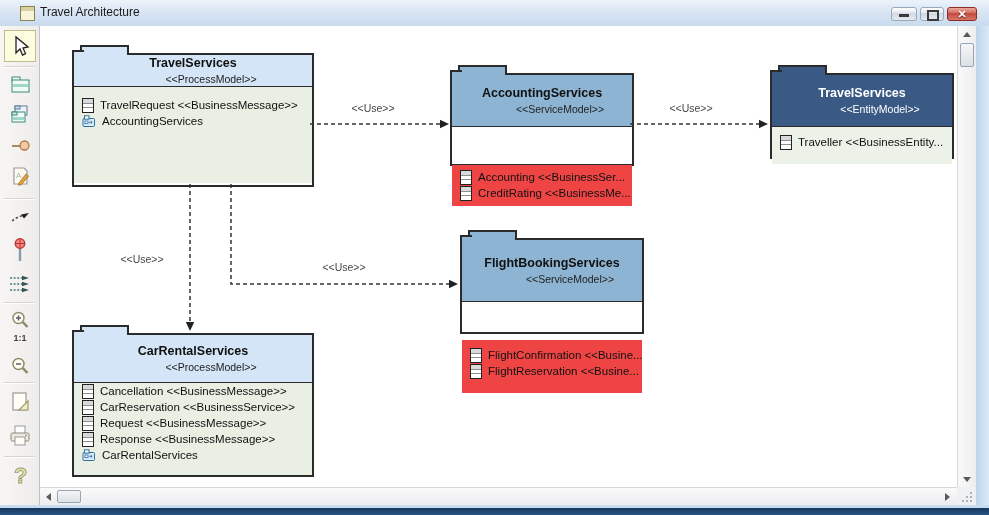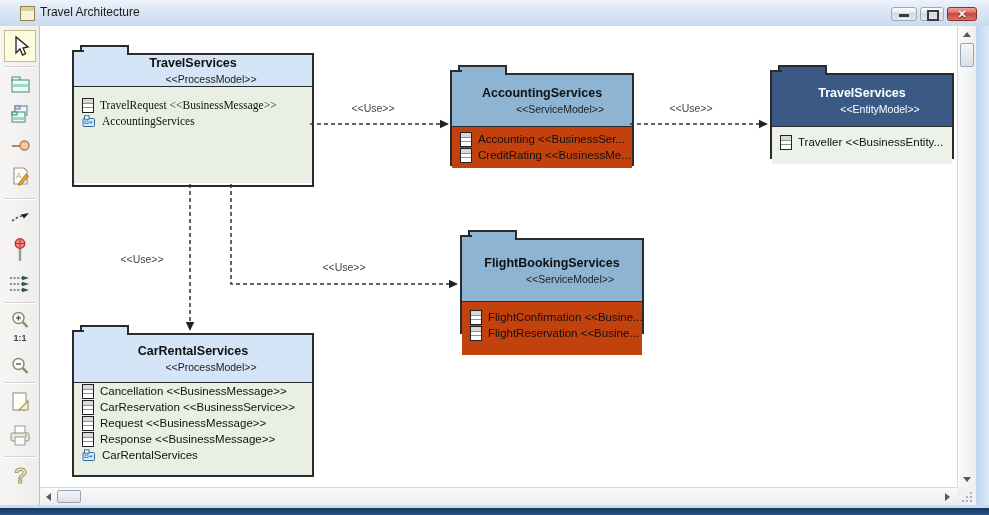--- a/index.html
+++ b/index.html
@@ -51,21 +51,21 @@
   .pkg-item{display:flex;align-items:center;gap:6px;height:16px;padding-left:8px;
     font-size:11.5px;color:#111;white-space:nowrap;}
   .ic-class{flex:0 0 auto;width:10px;height:13px;border:1px solid #222;
     background:linear-gradient(to bottom,#d9d9d9 0,#d9d9d9 4px,#909090 4px,#909090 5px,
       #ffffff 5px,#ffffff 8px,#909090 8px,#909090 9px,#ffffff 9px);}
   .ic-diagram{flex:0 0 auto;width:14px;height:13px;}
   
   .pkg-process .pkg-header,.pkg-process .tab-a,.pkg-process .tab-b{background:#d3e5f6;}
   .pkg-process .pkg-body{background:#e9efe3;}
   .pkg-service .pkg-header,.pkg-service .tab-a,.pkg-service .tab-b{background:#8db4d2;}
-  .pkg-service .pkg-body{background:#c2410c;}
+  .pkg-service .pkg-body{background:#ef4444;margin-top:38px;}
   .pkg-entity .pkg-header,.pkg-entity .tab-a,.pkg-entity .tab-b{background:#3a5a85;}
   .pkg-entity .pkg-body{background:#edf2e9;}
   .pkg-entity .pkg-name,.pkg-entity .pkg-stereo{color:#ffffff;}
 
   
   .use-label{position:absolute;width:60px;text-align:center;font-size:10.5px;color:#454545;z-index:6;}
   .conn-svg{position:absolute;left:0;top:0;z-index:5;pointer-events:none;}
 
   
   .vscroll{position:absolute;left:957px;top:26px;width:19px;height:461px;
@@ -236,21 +236,21 @@
   <div class="use-label" style="left:112px;top:253px;">&lt;&lt;Use&gt;&gt;</div>
   <div class="use-label" style="left:314px;top:261px;">&lt;&lt;Use&gt;&gt;</div>
 
   <div class="pkg pkg-process" style="left:72px;top:53px;width:238px;height:130px;">
     <div class="tab-a"></div>
     <div class="tab-b"></div>
     <div class="pkg-header" style="height:32px;">
       <div class="pkg-name">TravelServices</div>
       <div class="pkg-stereo">&lt;&lt;ProcessModel&gt;&gt;</div>
     </div>
-    <div class="pkg-body" style="height:86px;padding-top:10px;font-family:Liberation Serif, serif;">
+    <div class="pkg-body" style="height:86px;padding-top:10px;">
       <div class="pkg-item">
           <span class="ic-class"></span>
           <span>TravelRequest &lt;&lt;BusinessMessage&gt;&gt;</span>
         </div>
       <div class="pkg-item">
           <svg class="ic-diagram" viewBox="0 0 14 13">
             <rect x="1" y="3.5" width="11.5" height="8" rx="1" fill="#d9ecf7" stroke="#2f6f9f"></rect>
             <rect x="2.5" y="0.8" width="4.5" height="3.4" fill="#ffffff" stroke="#2f6f9f"></rect>
             <rect x="3" y="6" width="3" height="2.6" fill="#fff" stroke="#2f6f9f" stroke-width="0.8"></rect>
             <path d="M7 7.3 h3 m-1.2 -1.2 l1.4 1.2 l-1.4 1.2" fill="none" stroke="#2f6f9f" stroke-width="0.9"></path>

